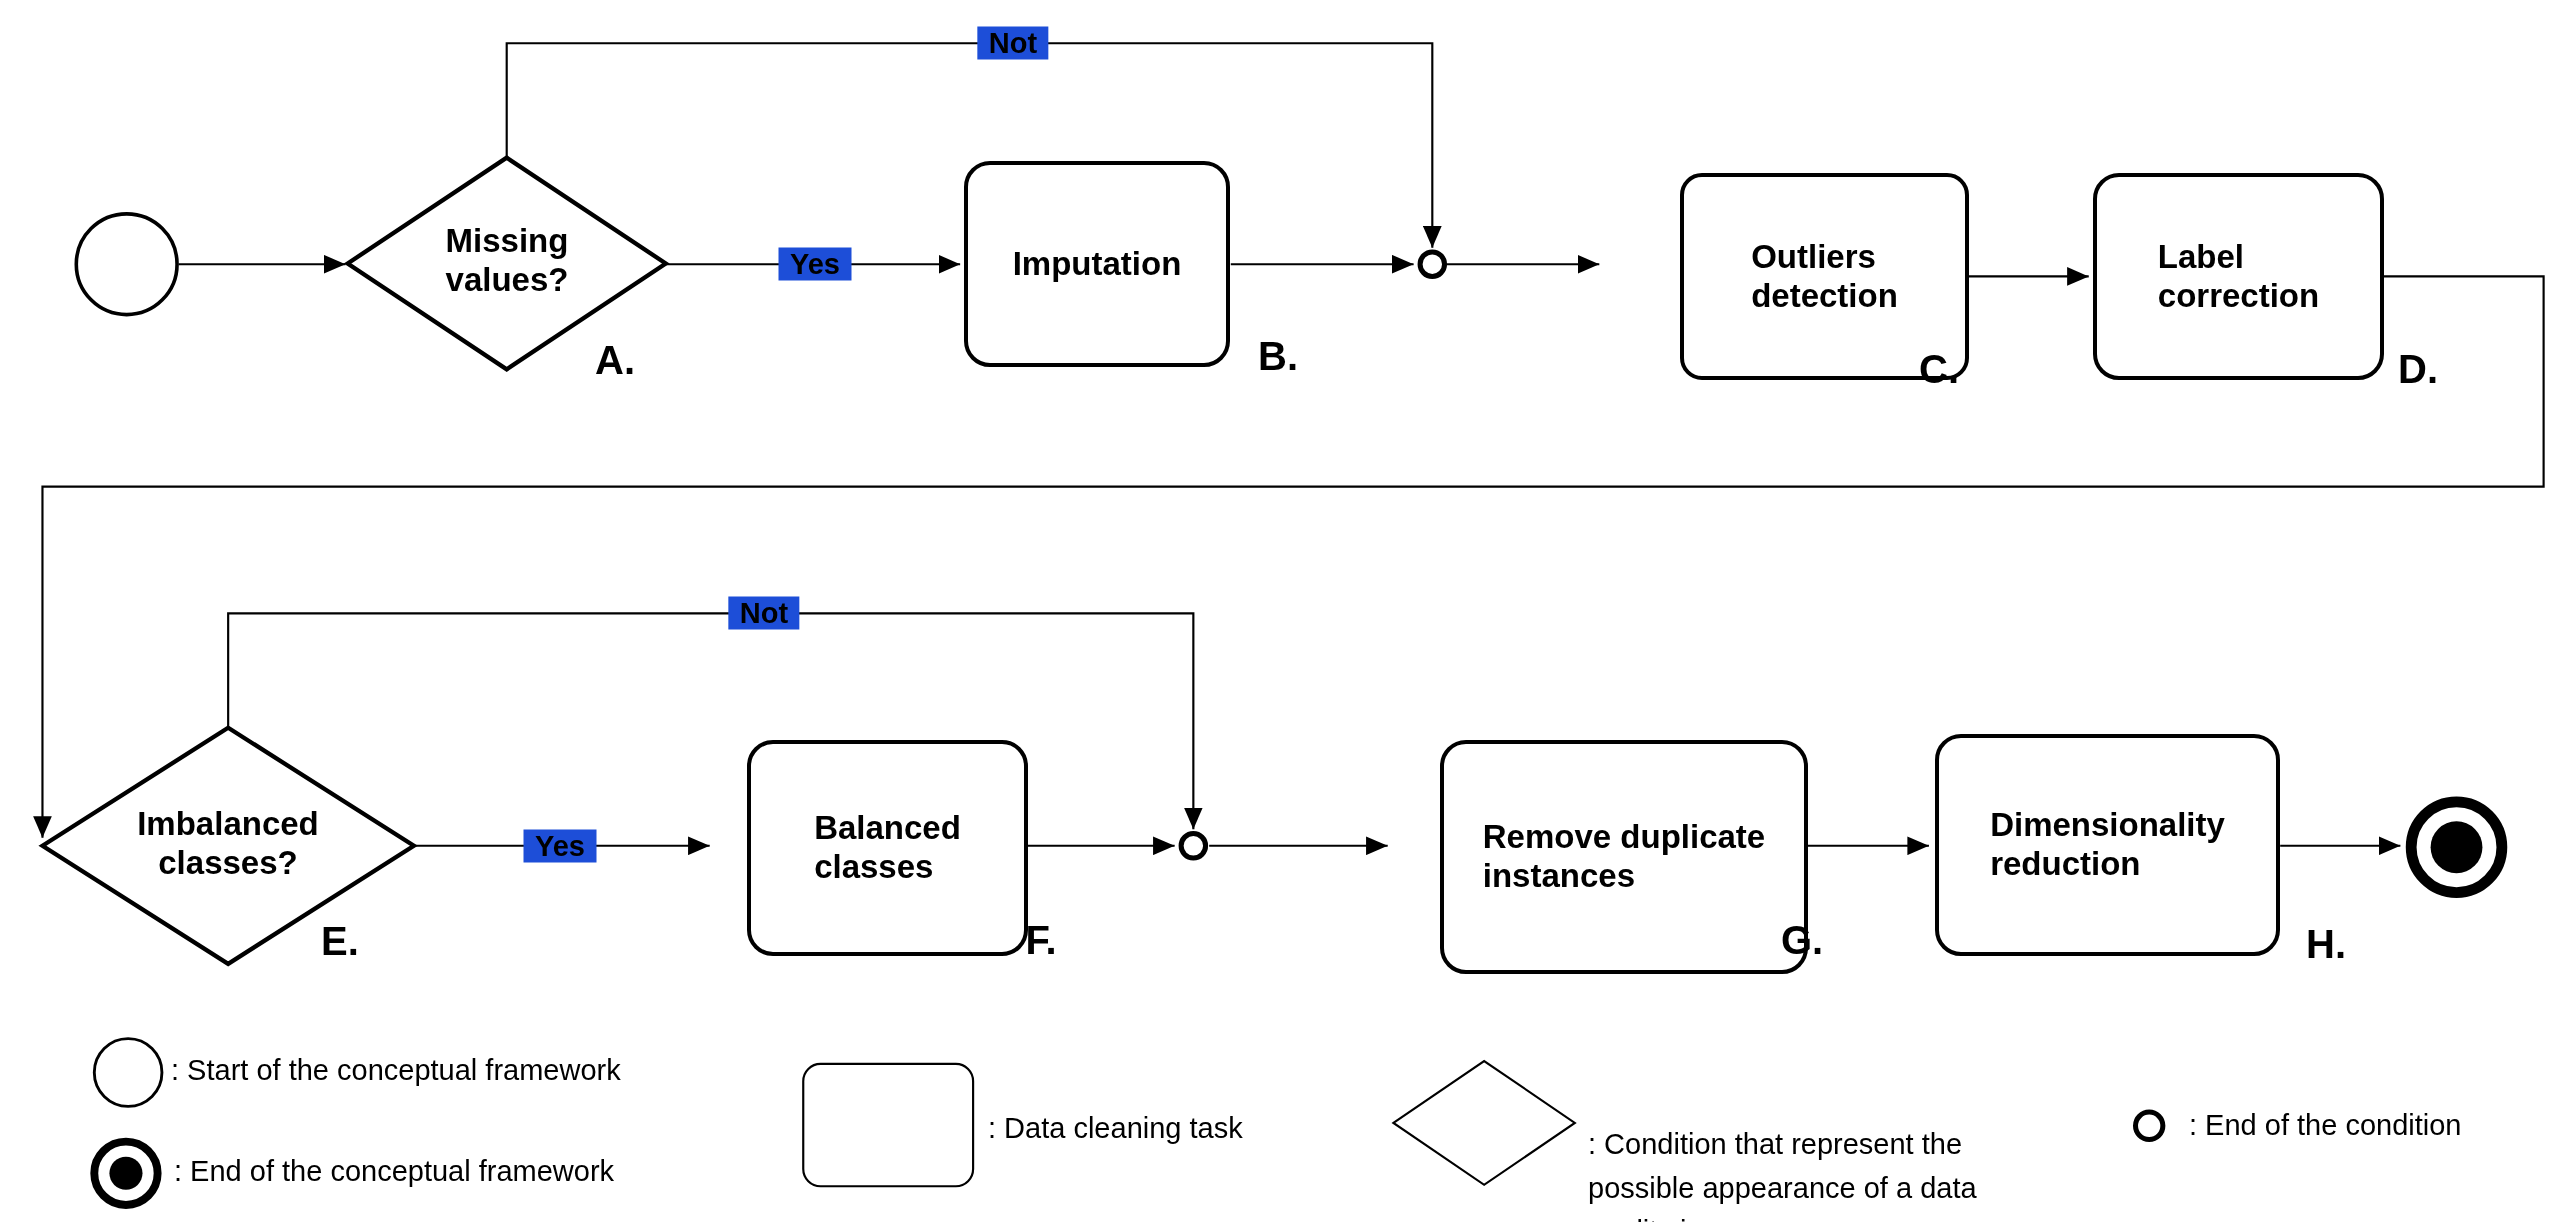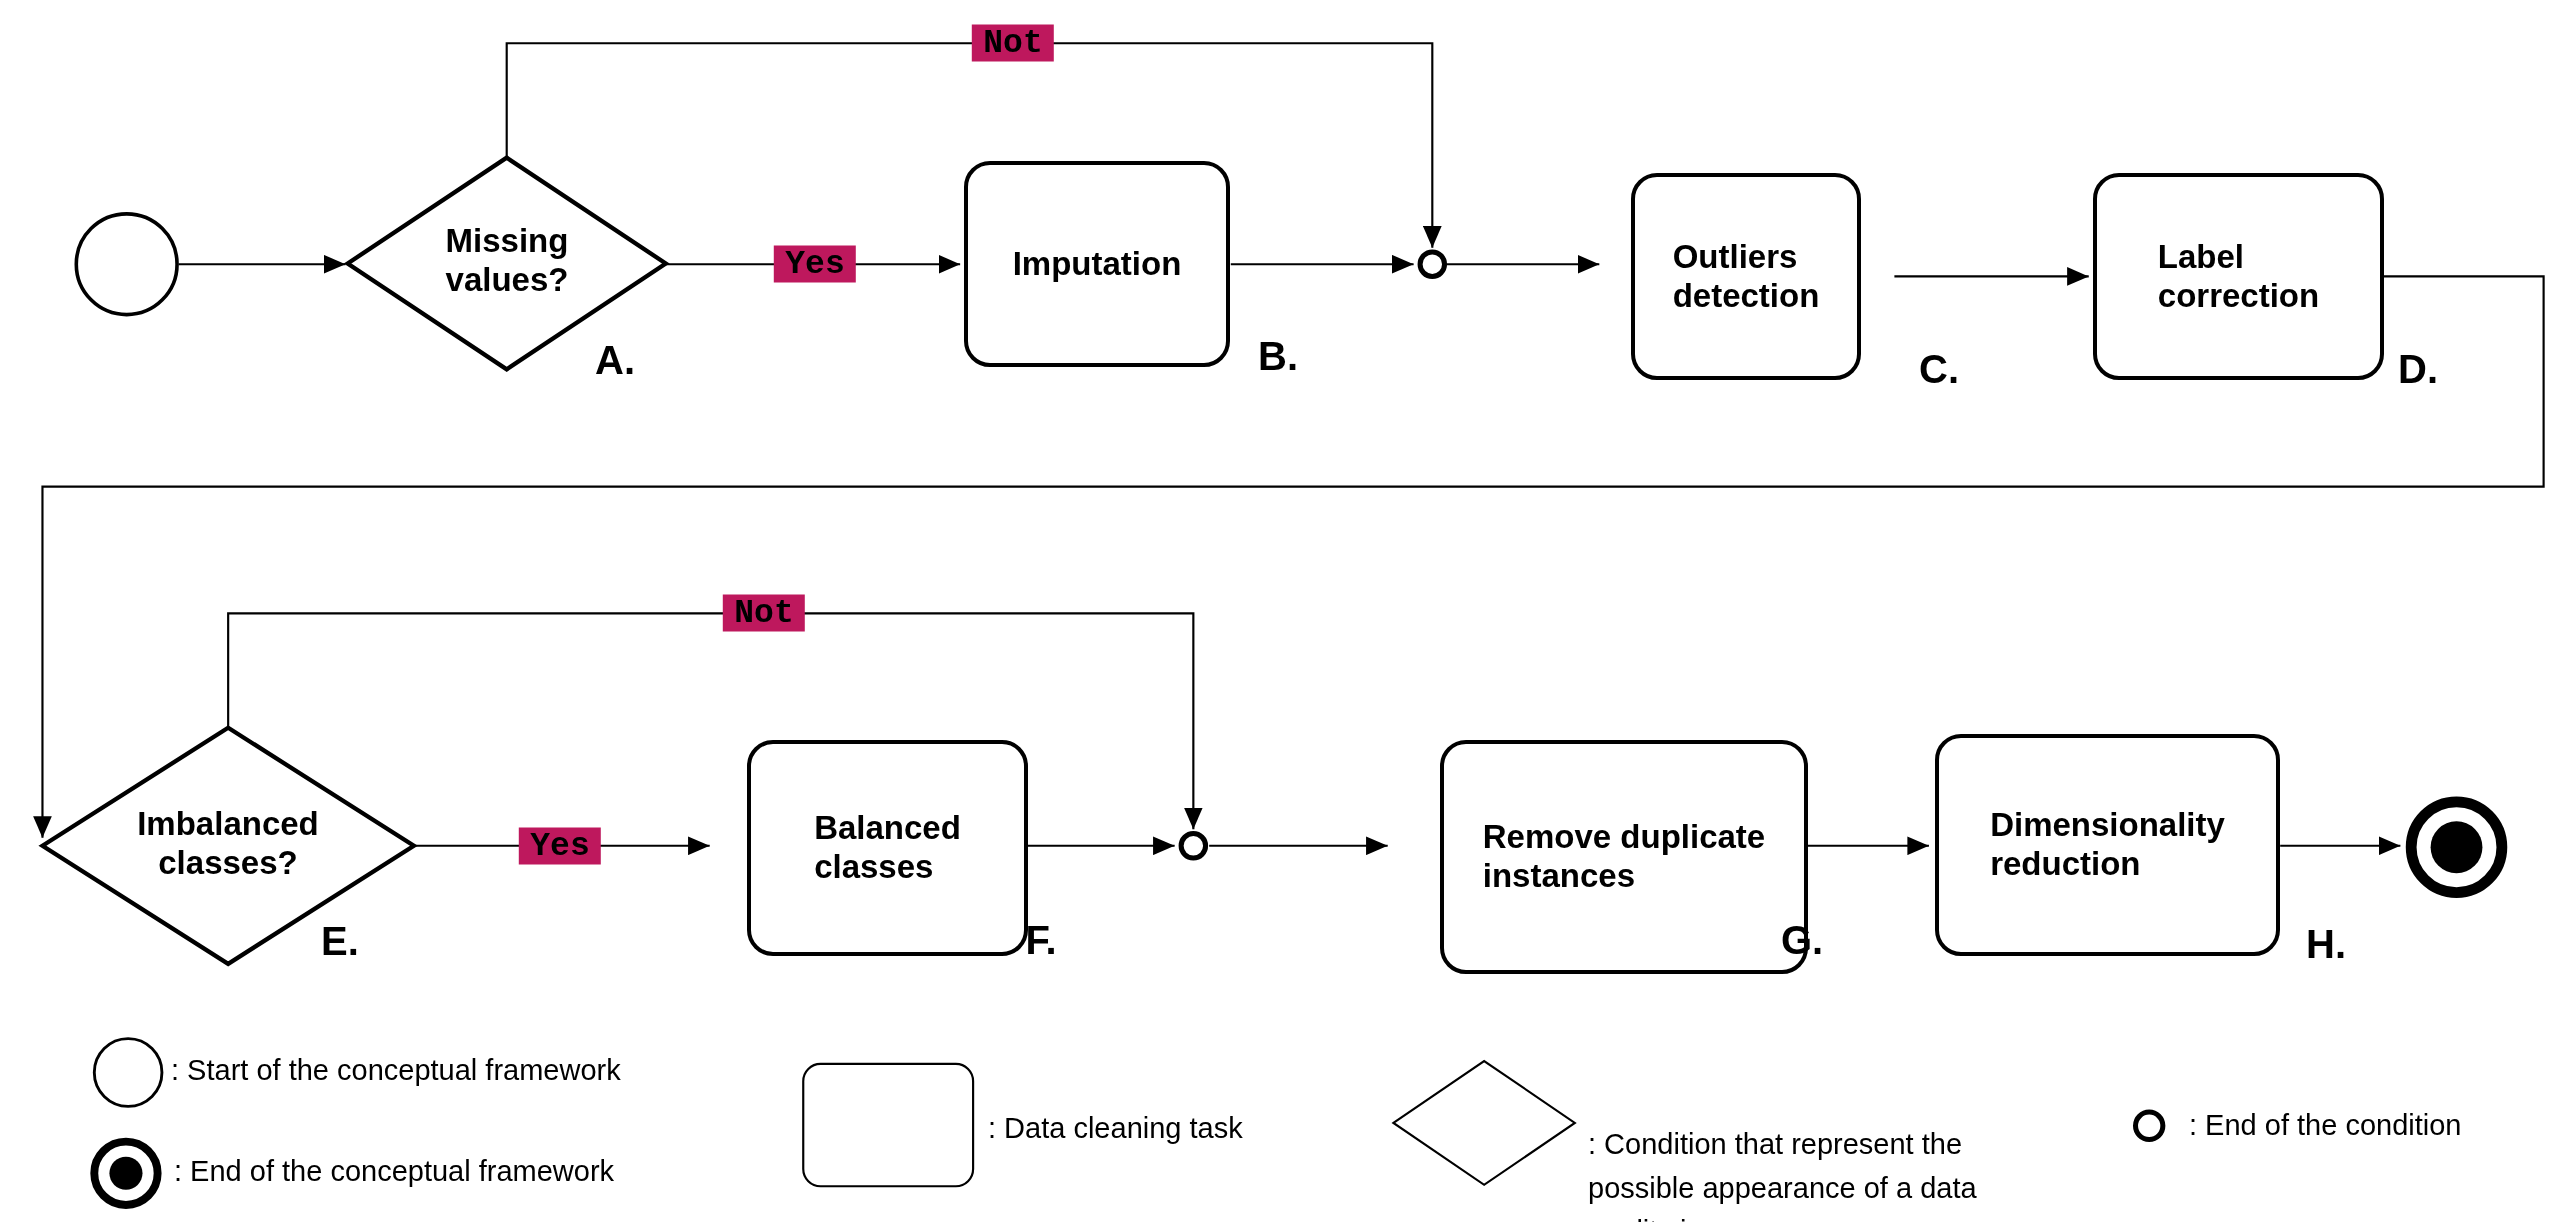--- a/index.html
+++ b/index.html
@@ -10,22 +10,22 @@
     position:absolute;box-sizing:border-box;border:4.3px solid #000;border-radius:26px;
     background:#fff;display:flex;align-items:center;justify-content:center;
     text-align:left;font-weight:bold;font-size:33px;line-height:1.18;white-space:pre-line;
   }
   .diamond-text{
     position:absolute;transform:translate(-50%,-50%);text-align:center;
     font-weight:bold;font-size:33px;line-height:1.18;white-space:pre-line;
   }
   .tag{position:absolute;transform:translate(-50%,-50%);font-weight:bold;font-size:40px;}
   .edge-label{
-    position:absolute;transform:translate(-50%,-50%);font-weight:bold;font-size:33px;
-    background:#be185d;padding:0 11.5px;font-family:Liberation Mono, monospace;
+    position:absolute;transform:translate(-50%,-50%);font-weight:bold;font-size:29px;
+    background:#1d4ed8;padding:0 11.5px;
   }
   .legend-text{
     position:absolute;transform:translateY(-50%);font-size:29px;line-height:1.5;
     white-space:pre-line;
   }
 </style>
 </head>
 <body>
 
 <div class="canvas">
@@ -61,21 +61,21 @@
 
     <circle cx="178" cy="1490" r="47" fill="#fff" stroke="#000" stroke-width="4"></circle>
     <circle cx="175" cy="1630" r="44" fill="#fff" stroke="#000" stroke-width="11"></circle>
     <circle cx="175" cy="1630" r="23" fill="#000" stroke="none"></circle>
     <rect x="1116" y="1478" width="236" height="170" rx="24" fill="#fff" stroke="#000" stroke-width="3"></rect>
     <polygon points="1936,1560 2062,1474 2188,1560 2062,1646" fill="#fff" stroke="#000" stroke-width="3"></polygon>
     <circle cx="2986" cy="1564" r="19" fill="#fff" stroke="#000" stroke-width="7"></circle>
   </svg>
 
   <div class="task" style="left:964px;top:161px;width:266px;height:206px;">Imputation</div>
-  <div class="task" style="left:1631px;top:173px;width:230px;height:207px;">Outliers
+  <div class="task" style="left:1680px;top:173px;width:289px;height:207px;border-radius:22px;">Outliers
 detection</div>
   <div class="task" style="left:2093px;top:173px;width:291px;height:207px;">Label
 correction</div>
   <div class="task" style="left:715px;top:740px;width:281px;height:216px;margin-left:32px;">Balanced
 classes</div>
   <div class="task" style="left:1392px;top:740px;width:368px;height:234px;margin-left:48px;">Remove duplicate
 instances</div>
   <div class="task" style="left:1935px;top:734px;width:345px;height:222px;">Dimensionality
 reduction</div>
 

